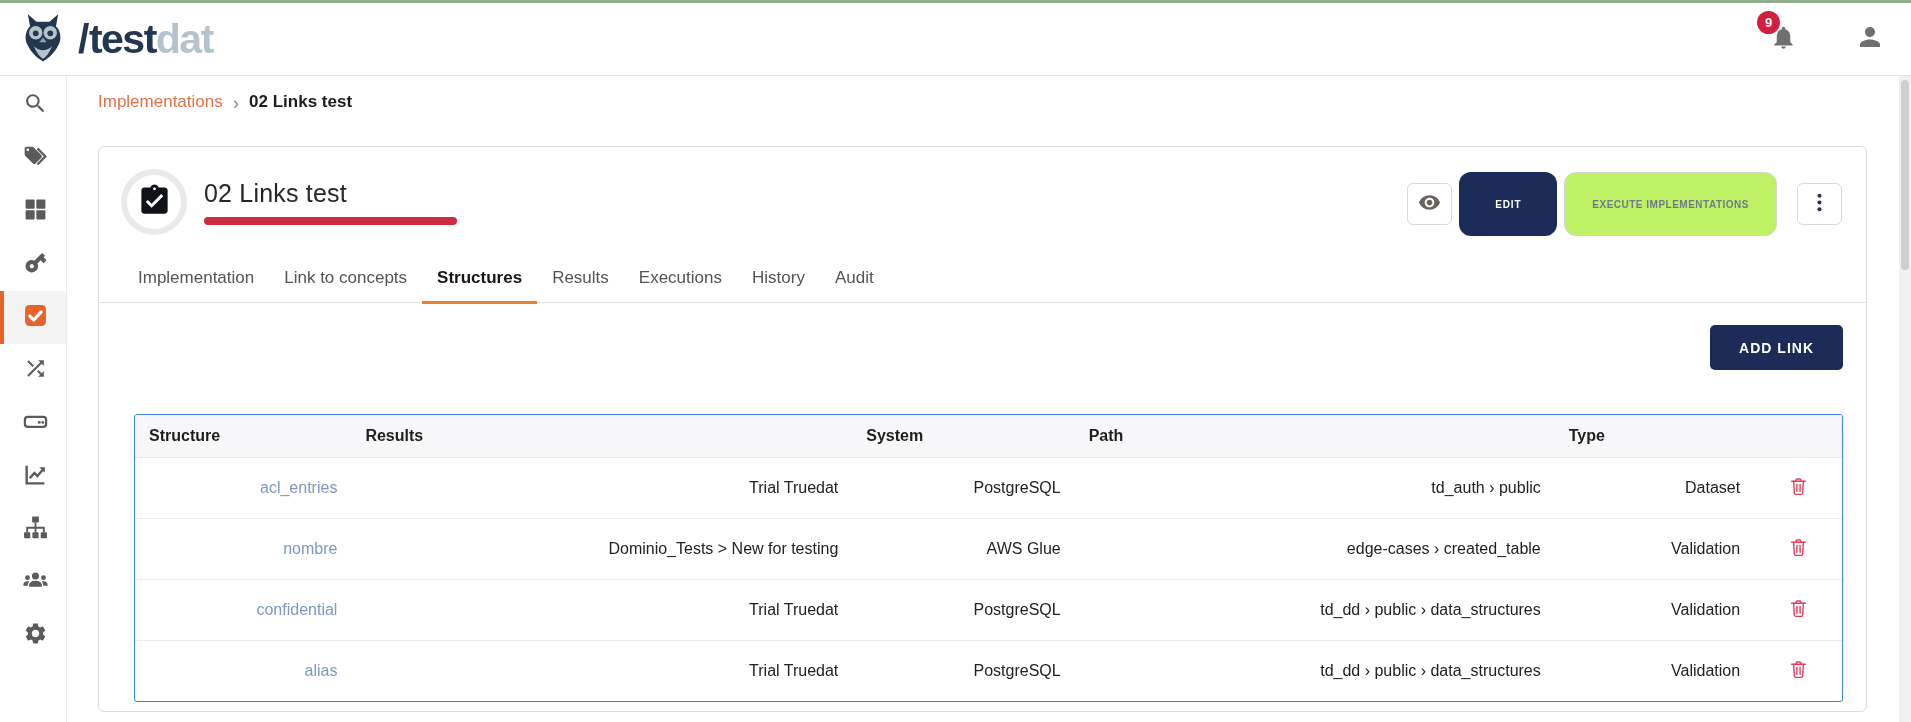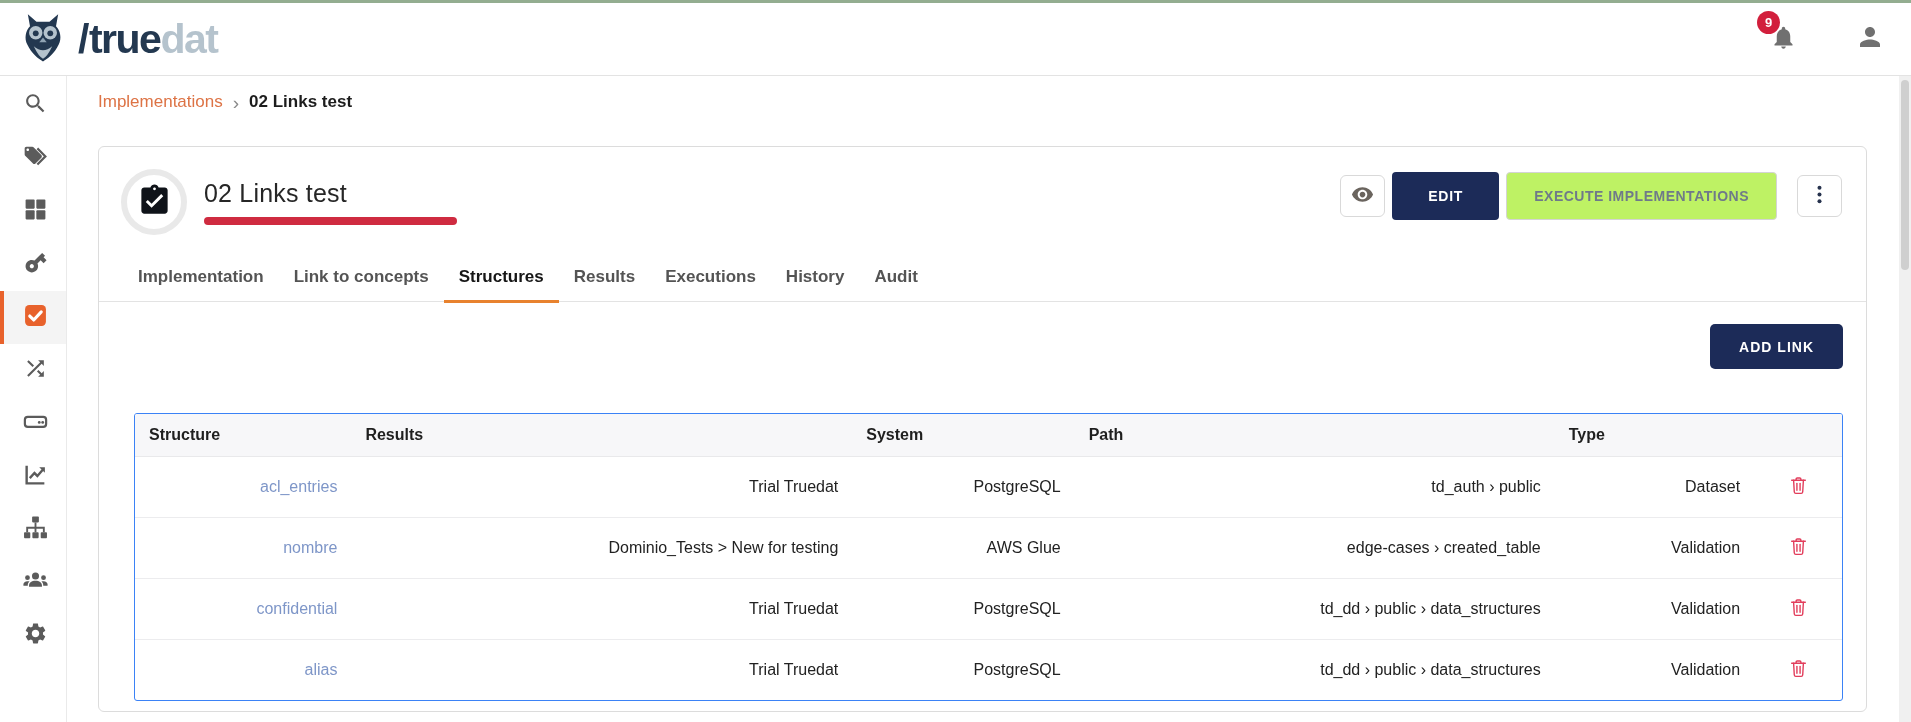--- a/index.html
+++ b/index.html
@@ -51,30 +51,30 @@
   .entity { display:flex; align-items:center; gap:17px; }
   .entity-ring { width:66px; height:66px; border-radius:50%; border:6px solid #e9e9e9;
     display:flex; align-items:center; justify-content:center; background:#fff; }
   .entity-ring svg { width:35px; height:35px; fill:#0f1319; }
   .title-block h1 { font-size:25px; font-weight:500; color:#262626; letter-spacing:0.2px; }
   .title-bar { margin-top:9px; width:253px; height:8px; border-radius:4px; background:#cf2b40; }
   .actions { margin-left:auto; display:flex; align-items:center; gap:7px; margin-top:3px; }
   .icon-btn { width:45px; height:42px; background:#fff; border:1px solid #d9d9d9; border-radius:6px;
     display:flex; align-items:center; justify-content:center; cursor:pointer; }
   .icon-btn svg { width:23px; height:23px; fill:#6a645e; }
-  .btn { height:48px; border-radius:4px; font-family:"Liberation Sans",sans-serif;
-    font-weight:700; font-size:14px; cursor:pointer; }
+  .btn { height:64px; border-radius:12px; font-family:"Liberation Sans",sans-serif;
+    font-weight:700; font-size:10px; cursor:pointer; }
   .btn-primary { background:#1c2b58; color:#fff; border:none; padding:0 36px; letter-spacing:0.8px; }
   .btn-outline { background:#bef264; color:#6f7a89; border:1px solid #d4d4d4; padding:0 27px; letter-spacing:0.5px; }
   .kebab-btn { margin-left:13px; }
   .kebab-btn svg { fill:#26324d; }
 
   
   .tabs { display:flex; margin-top:20px; padding-left:24px; border-bottom:1px solid #e3e3e3; }
-  .tab { position:relative; padding:12px 15px 14px; font-size:17px; color:#545454; cursor:pointer;font-weight:bold; }
+  .tab { position:relative; padding:12px 15px 14px; font-size:17px; color:#545454; cursor:pointer; }
   .tab.active { color:#161616; font-weight:700; }
   .tab.active::after { content:""; position:absolute; left:0; right:0; bottom:-2px; height:3px; background:#e8822e; }
 
   
   .card-body { padding:22px 23px 0 35px; }
   .addlink-row { display:flex; justify-content:flex-end; }
   .btn-addlink { height:45px; background:#1c2b58; color:#fff; border:none; border-radius:5px;
     padding:0 29px; font-weight:700; font-size:14px; letter-spacing:1px; cursor:pointer;
     font-family:"Liberation Sans",sans-serif; }
   .table-wrap { margin-top:44px; border:1px solid #3b82f6; border-radius:3px; overflow:hidden; }
@@ -105,21 +105,21 @@
         <circle cx="17.3" cy="20" r="6.2" fill="#b5c3cd"></circle>
         <circle cx="30.7" cy="20" r="6.2" fill="#b5c3cd"></circle>
         <circle cx="17.3" cy="20.6" r="2.7" fill="#233850"></circle>
         <circle cx="30.7" cy="20.6" r="2.7" fill="#233850"></circle>
         <path d="M24 24.5 l-3.4 4.4 h6.8 Z" fill="#8fa3b3"></path>
         <path d="M15.5 32.5 q8.5 7.5 17 0 q-4.4 9.5 -8.5 11.5 q-4.1 -2 -8.5 -11.5 Z" fill="#b5c3cd"></path>
       </svg>
     </span>
     <span class="logo-text">
         <span class="slash">/</span>
-        <span>true</span>
+        <span>test</span>
         <span class="dat">dat</span>
       </span>
   </div>
   <div class="header-right">
     <div class="bell-wrap">
       <span>
         <svg viewBox="0 0 24 24">
             <path d="M12 22c1.1 0 2-.9 2-2h-4c0 1.1.89 2 2 2zm6-6v-5c0-3.07-1.64-5.64-4.5-6.32V4c0-.83-.67-1.5-1.5-1.5s-1.5.67-1.5 1.5v.68C7.63 5.36 6 7.92 6 11v5l-2 2v1h16v-1l-2-2z"></path>
           </svg>
       </span>

